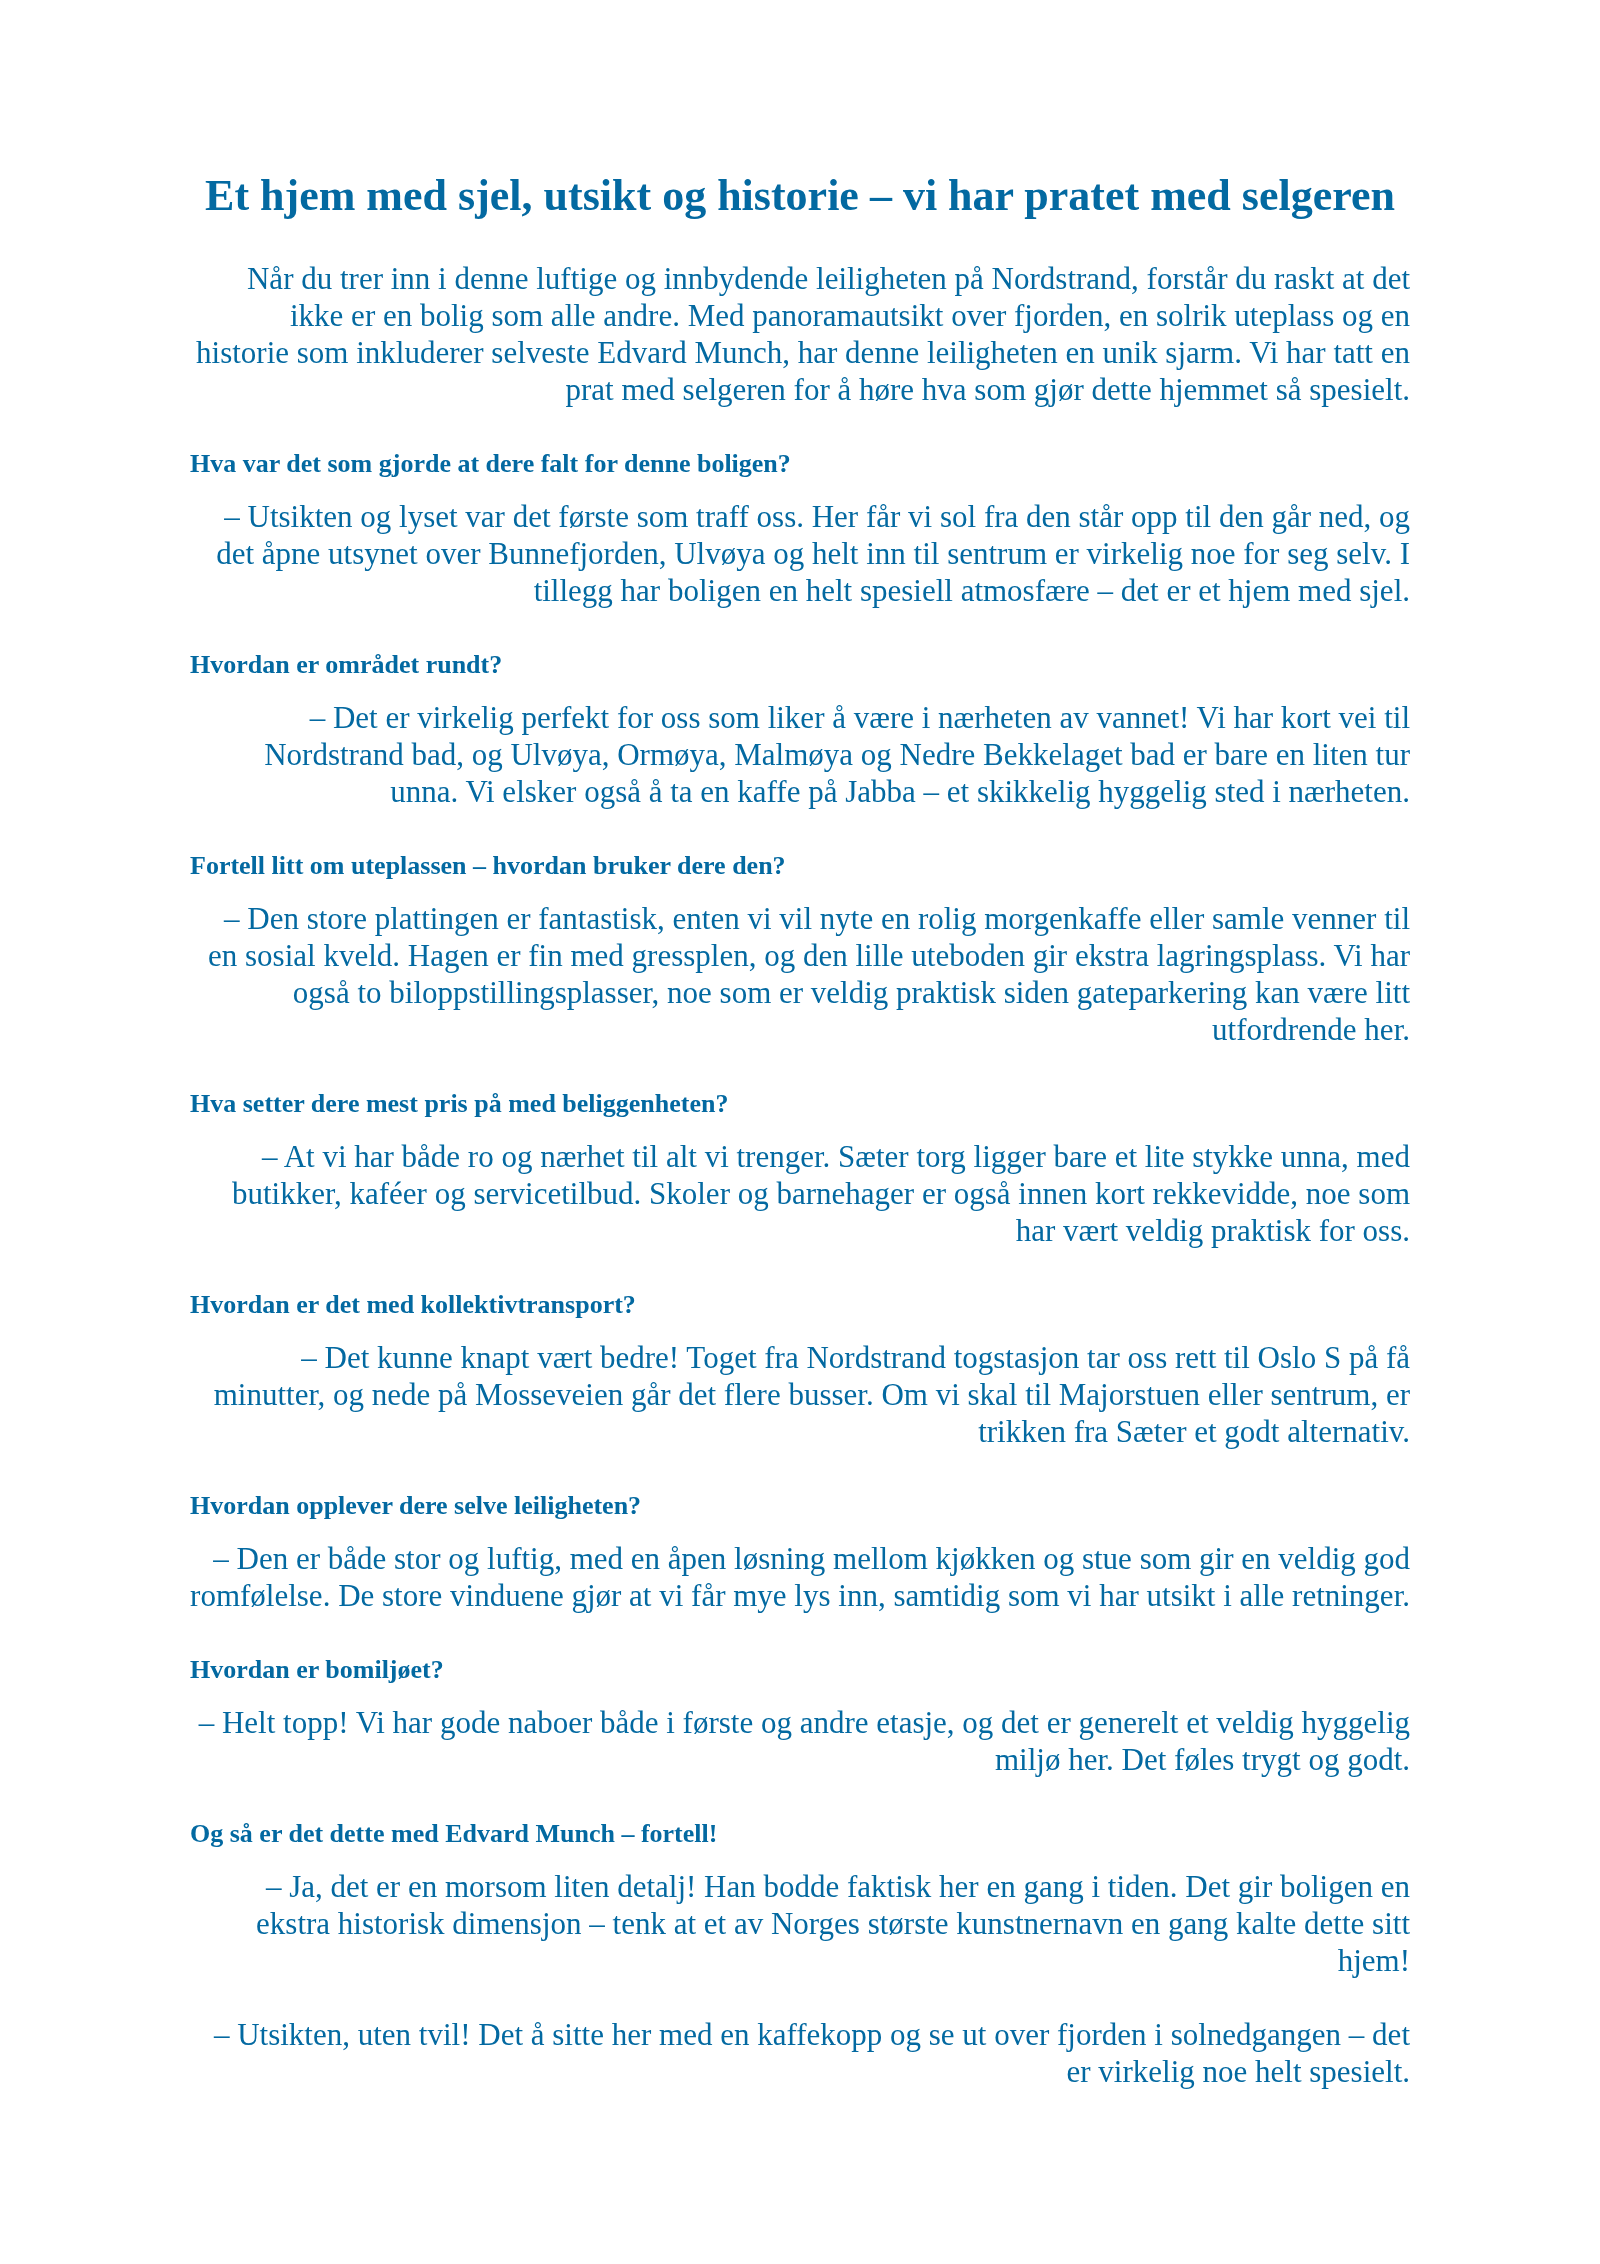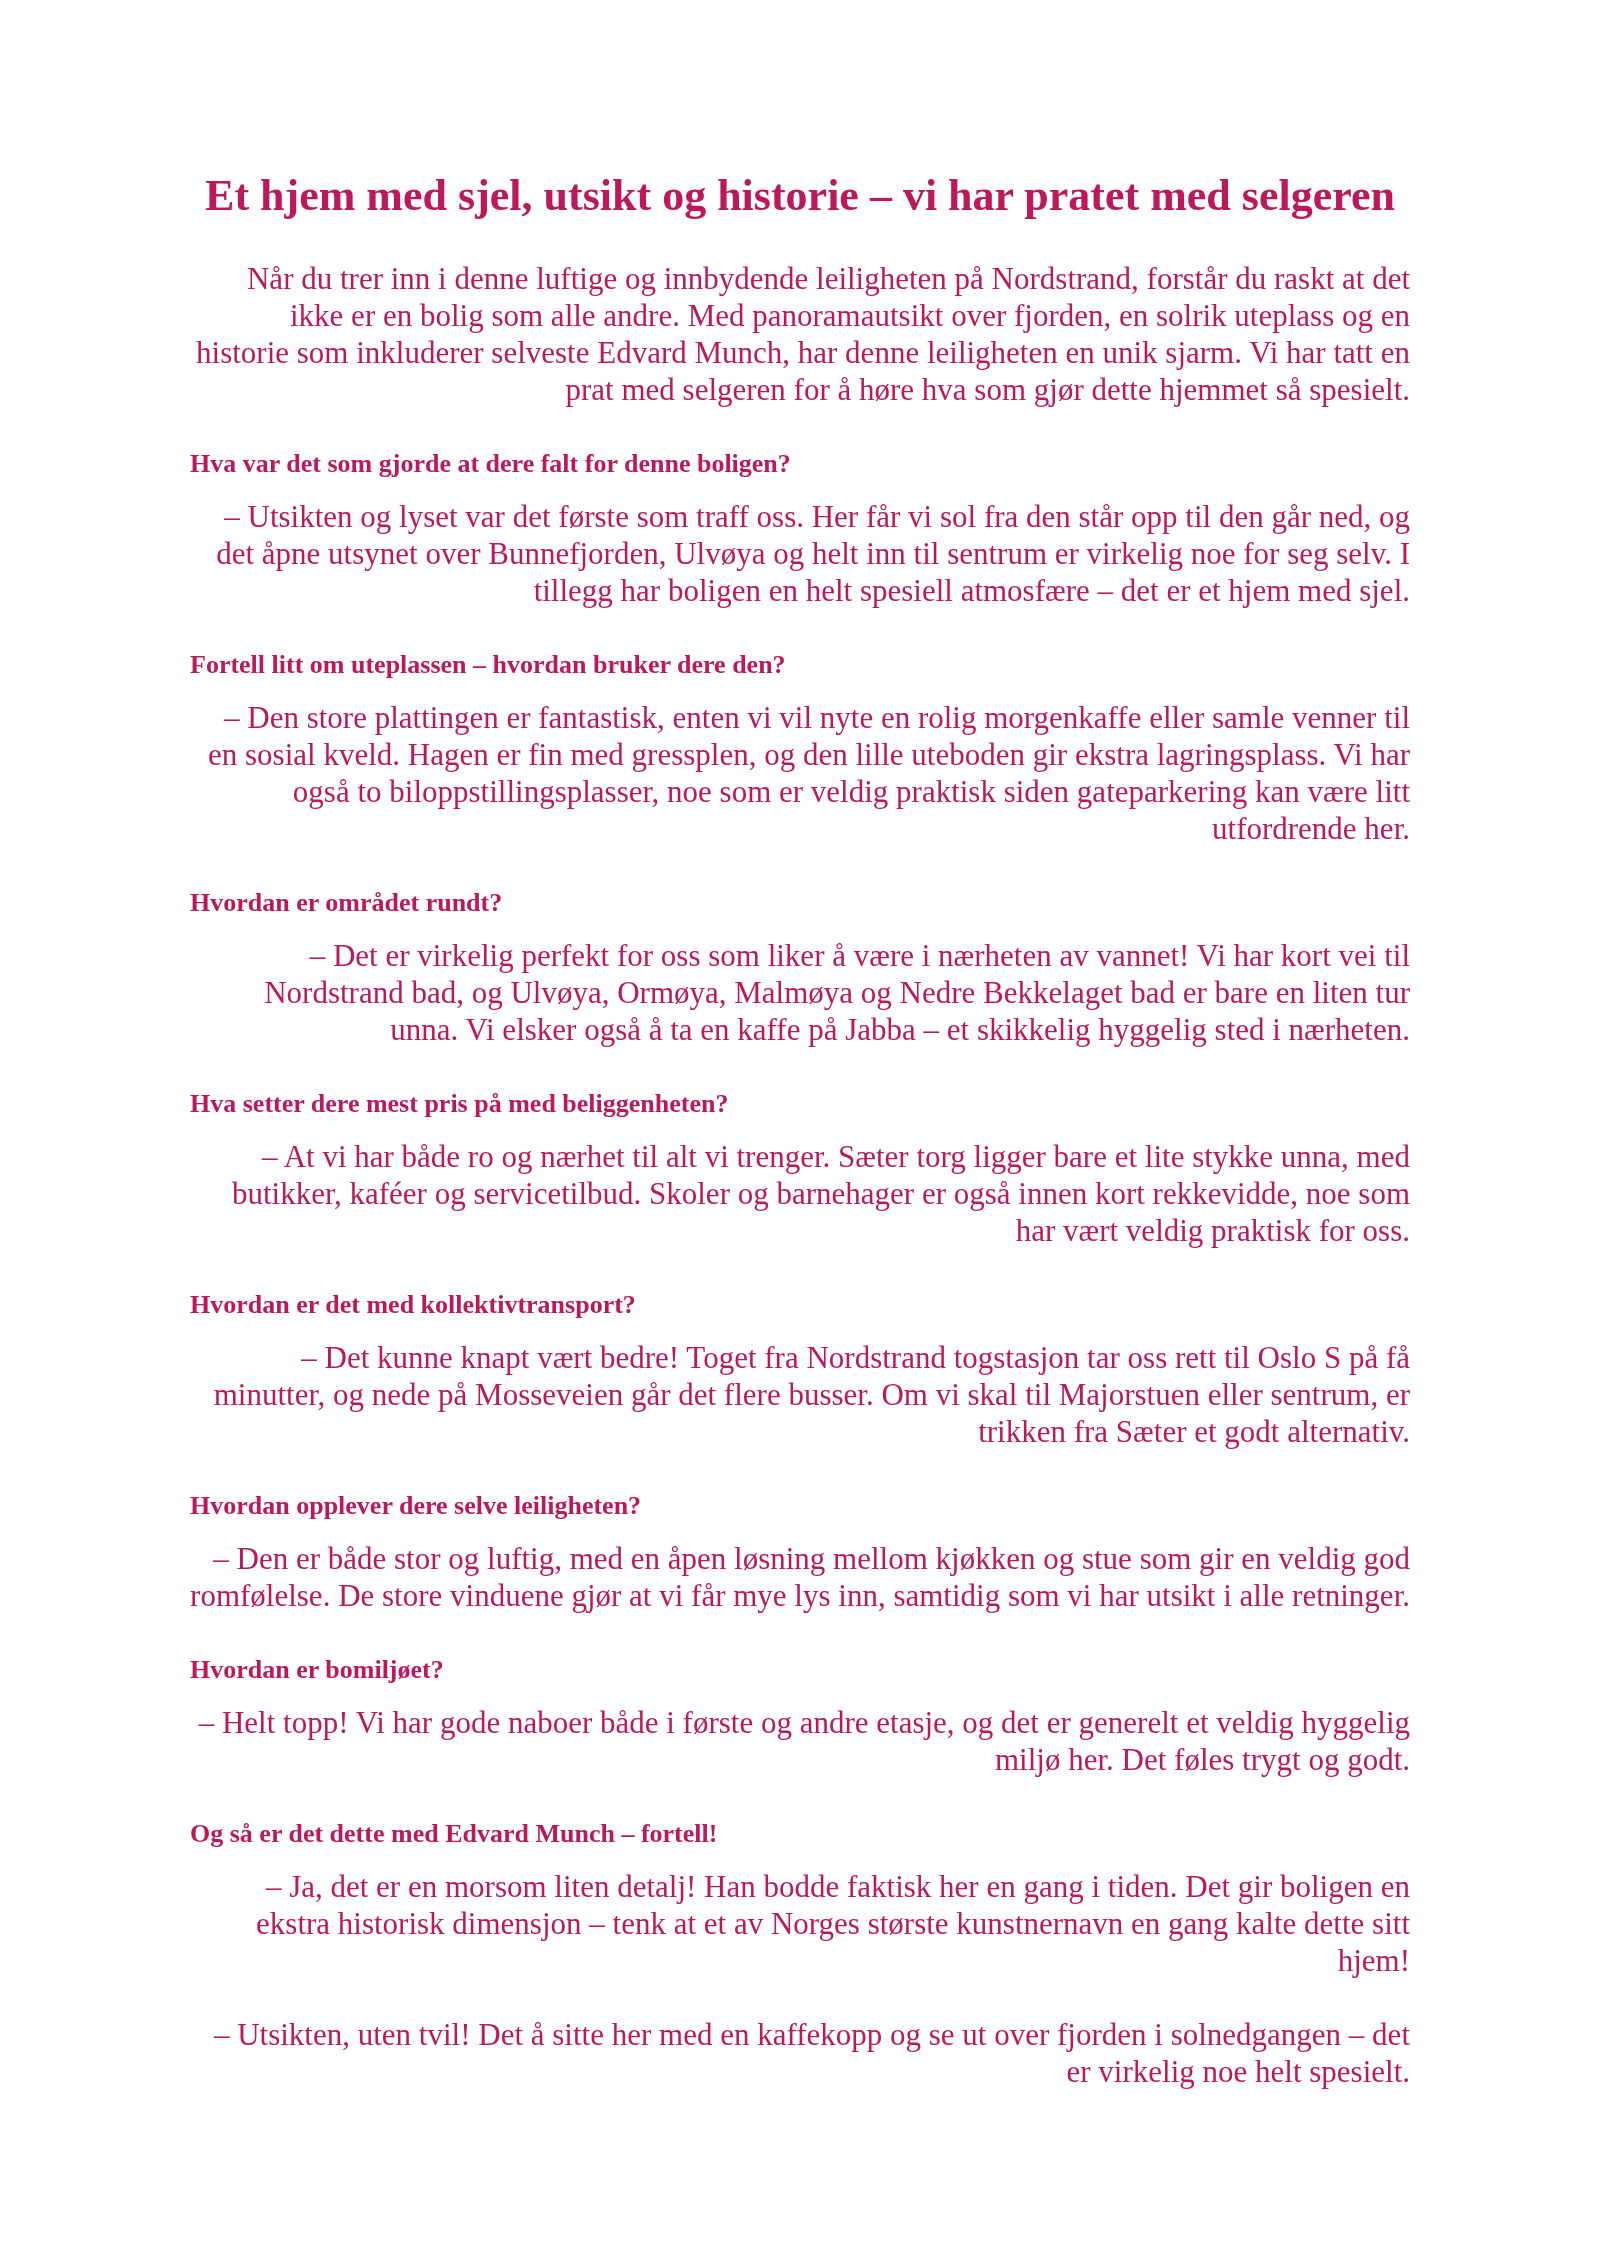--- a/index.html
+++ b/index.html
@@ -9,21 +9,21 @@
   }
   .page {
     position: relative;
     width: 1600px;
     height: 2264px;
     margin: 0 auto;
     background: #ffffff;
     box-sizing: border-box;
     padding: 170px 190px 0 190px;
     font-family: "Liberation Serif", "DejaVu Serif", serif;
-    color: #be185d;
+    color: #0369a1;
   }
   .doc-title {
     font-size: 44px;
     line-height: 52px;
     font-weight: bold;
     text-align: center;
     margin: 0 0 38px 0;
   }
   .doc-body {
     font-size: 31px;
@@ -58,27 +58,27 @@
   <div class="doc-body">
     <p class="intro">Når du trer inn i denne luftige og innbydende leiligheten på Nordstrand, forstår du raskt at det ikke er en bolig som alle andre. Med panoramautsikt over fjorden, en solrik uteplass og en historie som inkluderer selveste Edvard Munch, har denne leiligheten en unik sjarm. Vi har tatt en prat med selgeren for å høre hva som gjør dette hjemmet så spesielt.</p>
 
     <div id="qa-sections">
   <div class="qa-section">
     <h2 class="qa-question">Hva var det som gjorde at dere falt for denne boligen?</h2>
     <p class="qa-answer">– Utsikten og lyset var det første som traff oss. Her får vi sol fra den står opp til den går ned, og det åpne utsynet over Bunnefjorden, Ulvøya og helt inn til sentrum er virkelig noe for seg selv. I tillegg har boligen en helt spesiell atmosfære – det er et hjem med sjel.</p>
   </div>
 
   <div class="qa-section">
-    <h2 class="qa-question">Fortell litt om uteplassen – hvordan bruker dere den?</h2>
-    <p class="qa-answer">– Den store plattingen er fantastisk, enten vi vil nyte en rolig morgenkaffe eller samle venner til en sosial kveld. Hagen er fin med gressplen, og den lille uteboden gir ekstra lagringsplass. Vi har også to biloppstillingsplasser, noe som er veldig praktisk siden gateparkering kan være litt utfordrende her.</p>
+    <h2 class="qa-question">Hvordan er området rundt?</h2>
+    <p class="qa-answer">– Det er virkelig perfekt for oss som liker å være i nærheten av vannet! Vi har kort vei til Nordstrand bad, og Ulvøya, Ormøya, Malmøya og Nedre Bekkelaget bad er bare en liten tur unna. Vi elsker også å ta en kaffe på Jabba – et skikkelig hyggelig sted i nærheten.</p>
   </div>
 
   <div class="qa-section">
-    <h2 class="qa-question">Hvordan er området rundt?</h2>
-    <p class="qa-answer">– Det er virkelig perfekt for oss som liker å være i nærheten av vannet! Vi har kort vei til Nordstrand bad, og Ulvøya, Ormøya, Malmøya og Nedre Bekkelaget bad er bare en liten tur unna. Vi elsker også å ta en kaffe på Jabba – et skikkelig hyggelig sted i nærheten.</p>
+    <h2 class="qa-question">Fortell litt om uteplassen – hvordan bruker dere den?</h2>
+    <p class="qa-answer">– Den store plattingen er fantastisk, enten vi vil nyte en rolig morgenkaffe eller samle venner til en sosial kveld. Hagen er fin med gressplen, og den lille uteboden gir ekstra lagringsplass. Vi har også to biloppstillingsplasser, noe som er veldig praktisk siden gateparkering kan være litt utfordrende her.</p>
   </div>
 
   <div class="qa-section">
     <h2 class="qa-question">Hva setter dere mest pris på med beliggenheten?</h2>
     <p class="qa-answer">– At vi har både ro og nærhet til alt vi trenger. Sæter torg ligger bare et lite stykke unna, med butikker, kaféer og servicetilbud. Skoler og barnehager er også innen kort rekkevidde, noe som har vært veldig praktisk for oss.</p>
   </div>
 
   <div class="qa-section">
     <h2 class="qa-question">Hvordan er det med kollektivtransport?</h2>
     <p class="qa-answer">– Det kunne knapt vært bedre! Toget fra Nordstrand togstasjon tar oss rett til Oslo S på få minutter, og nede på Mosseveien går det flere busser. Om vi skal til Majorstuen eller sentrum, er trikken fra Sæter et godt alternativ.</p>

